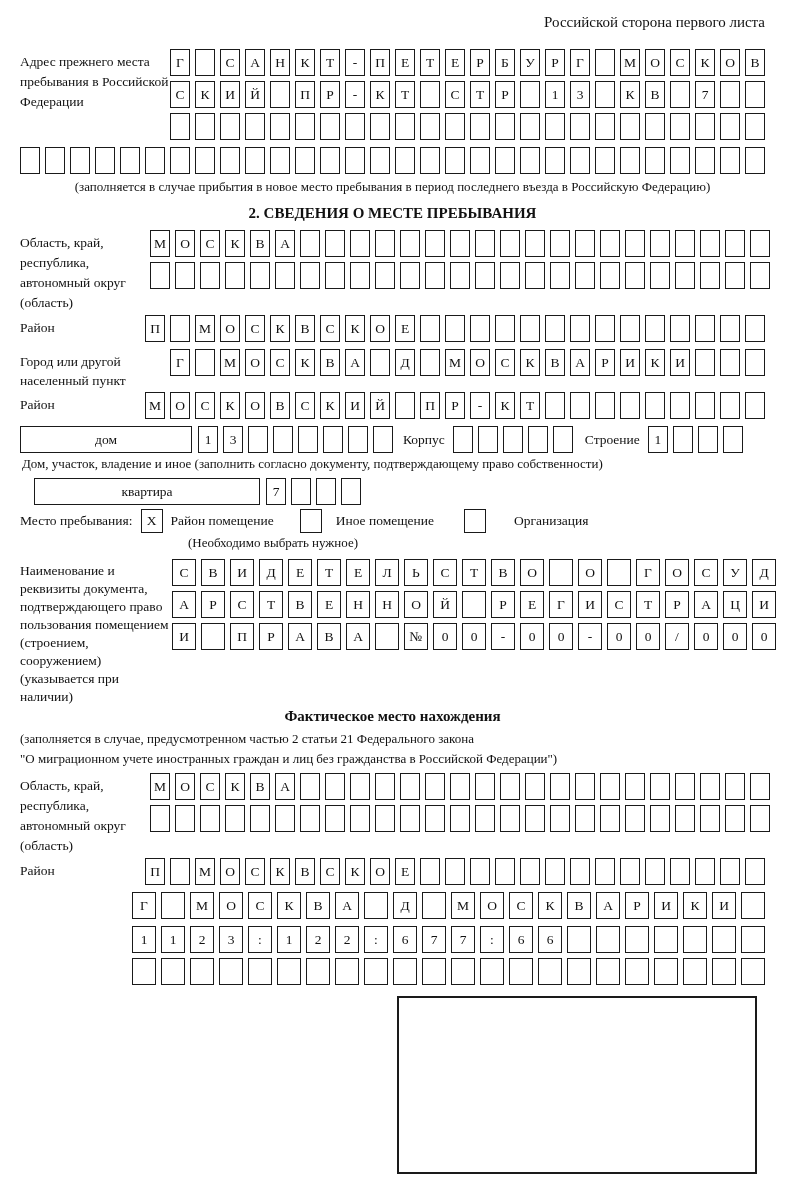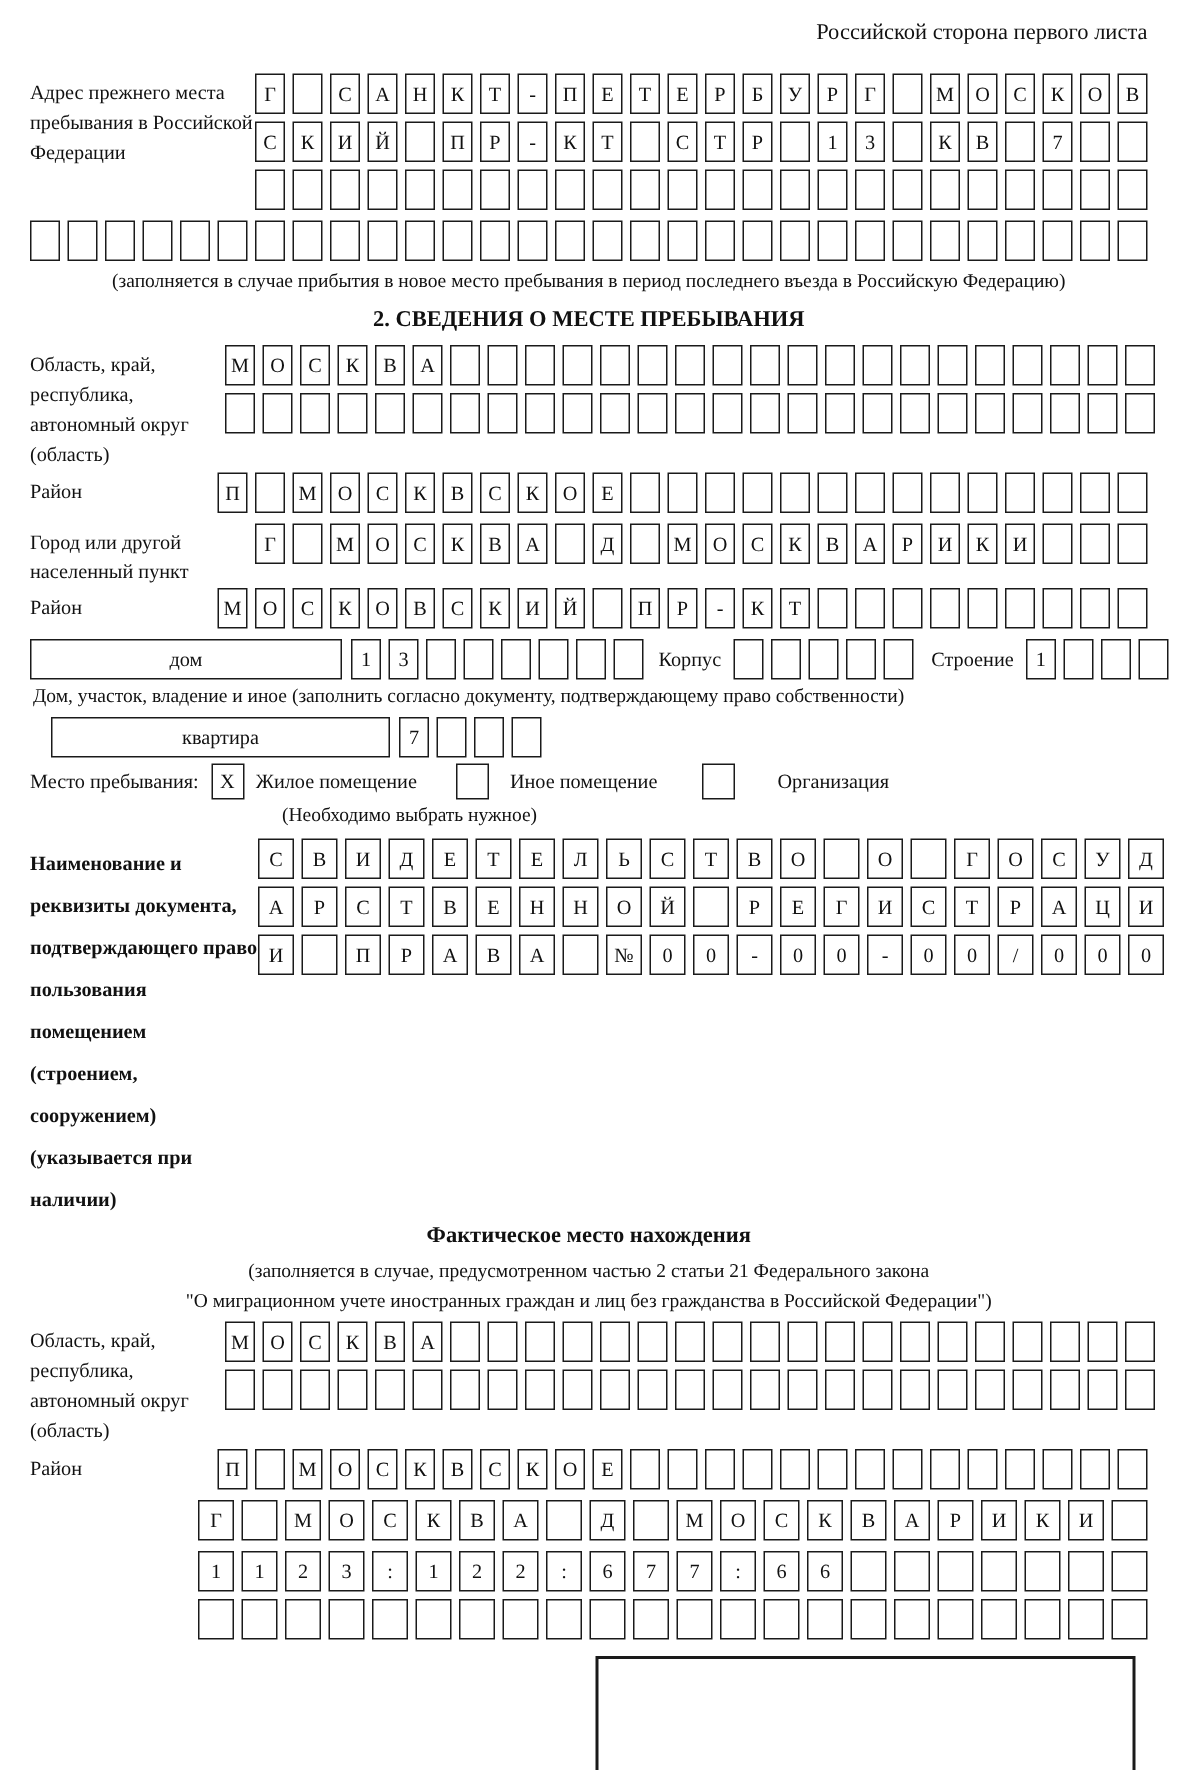--- a/index.html
+++ b/index.html
@@ -24,21 +24,21 @@
   .boxlabel{box-sizing:border-box;height:27px;border:1.5px solid #1a1a1a;
             display:inline-flex;align-items:center;justify-content:center;
             font-size:13.5px;flex-shrink:0;}
   .inline-lbl{font-size:13.5px;line-height:27px;flex-shrink:0;}
   .boxrow .crow{margin-bottom:0;}
   
   .chkrow{display:flex;align-items:center;margin:4px 0 0 0;font-size:13.5px;}
   .chk{width:22px;height:24px;}
   .chknote{font-size:13px;margin:2px 0 8px 168px;}
   
-  .fact-note{font-size:13px;text-align:center;line-height:20px;margin:0;}
+  .fact-note{font-size:13px;line-height:20px;margin:0;}
   
   .stamp-wrap{width:380px;margin-left:auto;margin-top:6px;}
   .stamp-box{box-sizing:border-box;width:360px;height:178px;border:2px solid #1a1a1a;margin:0 8px 4px auto;}
 </style>
 </head>
 <body>
 
 <div class="page">
 
   <div class="hdr">Российской сторона первого листа</div>
@@ -314,21 +314,21 @@
           <span class="cell"></span>
           <span class="cell"></span>
           <span class="cell"></span>
           <span class="cell"></span>
           <span class="cell"></span>
         </div>
       </div>
   </div>
 
   <div class="boxrow">
-    <div class="boxlabel" style="width:208px;">дом</div>
+    <div class="boxlabel" style="width:172px;">дом</div>
     <div class="crow" style="margin-left:6px;">
         <span class="cell">1</span>
         <span class="cell">3</span>
         <span class="cell"></span>
         <span class="cell"></span>
         <span class="cell"></span>
         <span class="cell"></span>
         <span class="cell"></span>
         <span class="cell"></span>
       </div>
@@ -356,30 +356,30 @@
         <span class="cell">7</span>
         <span class="cell"></span>
         <span class="cell"></span>
         <span class="cell"></span>
       </div>
   </div>
 
   <div class="chkrow">
     <span>Место пребывания:</span>
     <span class="cell chk" style="margin-left:8px;">X</span>
-    <span style="margin-left:8px;">Жилое помещение</span>
+    <span style="margin-left:8px;">Район помещение</span>
     <span class="cell chk" style="margin-left:26px;"></span>
     <span style="margin-left:14px;">Иное помещение</span>
     <span class="cell chk" style="margin-left:30px;"></span>
     <span style="margin-left:28px;">Организация</span>
   </div>
   <div class="chknote">(Необходимо выбрать нужное)</div>
 
   <div class="frow">
-    <div class="lbl" style="max-width:152px;line-height:28px;font-weight:bold;">Наименование и реквизиты документа, подтверждающего право пользования помещением (строением, сооружением) (указывается при наличии)</div>
+    <div class="lbl" style="max-width:152px;line-height:18px;">Наименование и реквизиты документа, подтверждающего право пользования помещением (строением, сооружением) (указывается при наличии)</div>
     <div class="rgrid">
       <div class="crow wide">
           <span class="cell">С</span>
           <span class="cell">В</span>
           <span class="cell">И</span>
           <span class="cell">Д</span>
           <span class="cell">Е</span>
           <span class="cell">Т</span>
           <span class="cell">Е</span>
           <span class="cell">Л</span>

